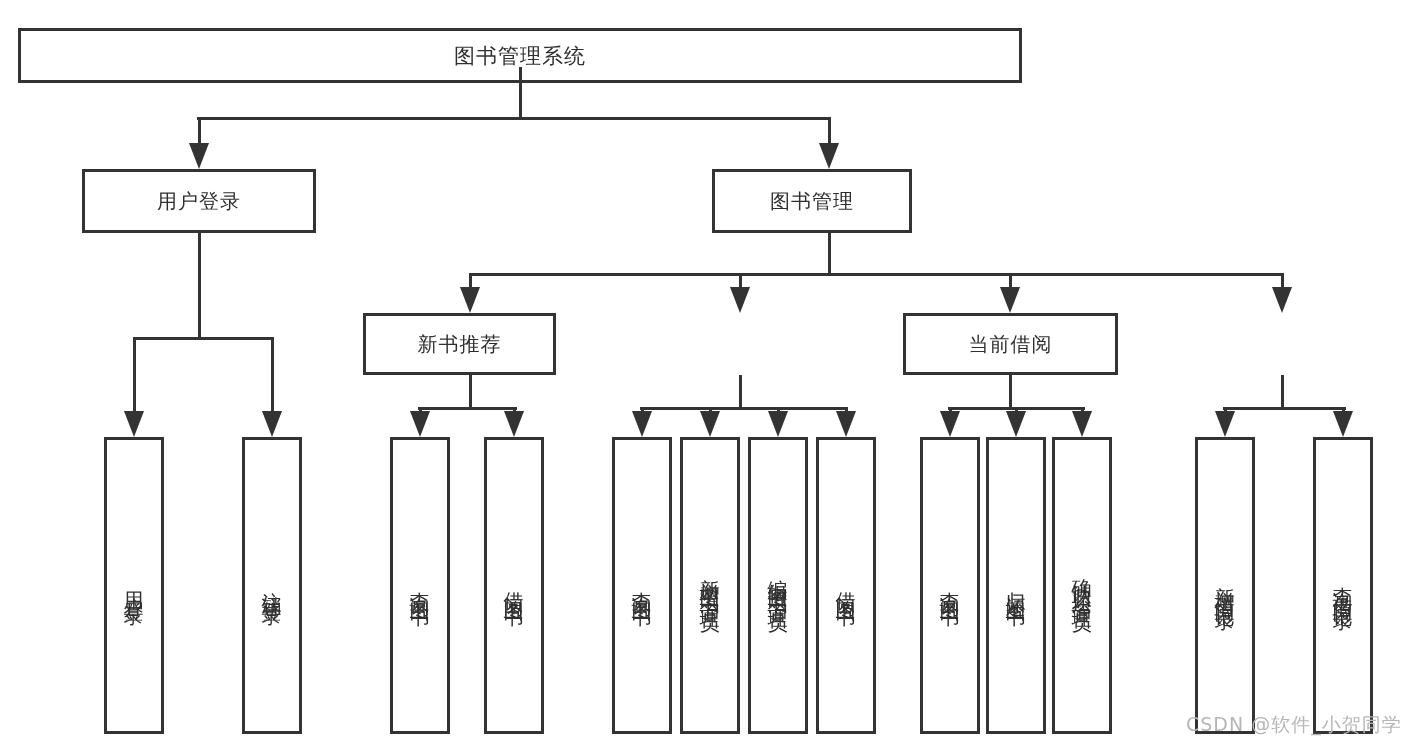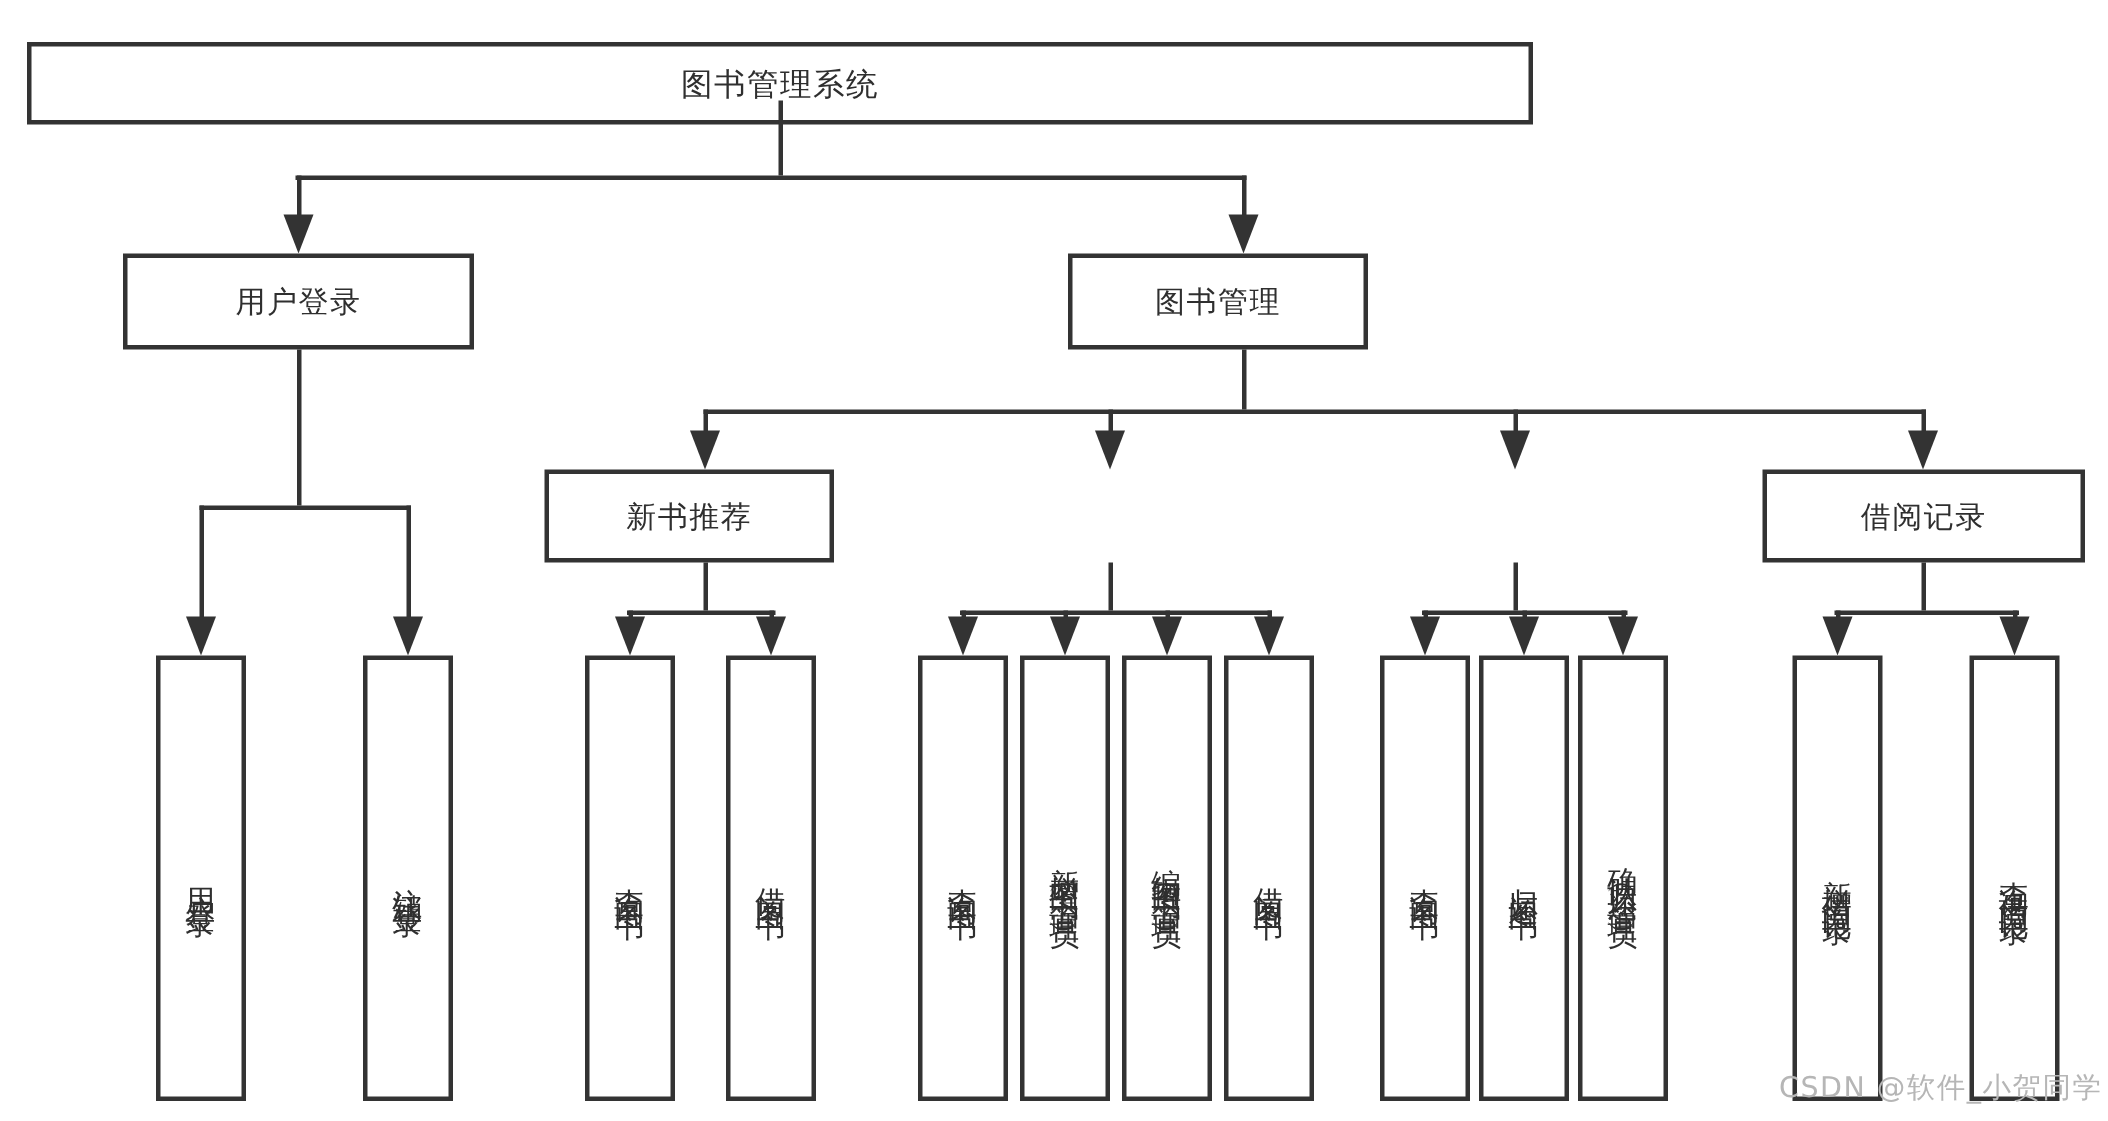--- a/index.html
+++ b/index.html
@@ -89,22 +89,22 @@
   <div class="v" style="left:739px; top:273px; height:16px;"></div>
   <div class="ah" style="left:730px; top:287px;"></div>
   <div class="v" style="left:1009px; top:273px; height:16px;"></div>
   <div class="ah" style="left:1000px; top:287px;"></div>
   <div class="v" style="left:1281px; top:273px; height:16px;"></div>
   <div class="ah" style="left:1272px; top:287px;"></div>
 
   <div class="box" style="left:363px; top:313px; width:193px; height:62px;">
     <span class="hlabel">新书推荐</span>
   </div>
-  <div class="box" style="left:1175px; top:313px; width:215px; height:62px;">
-    <span class="hlabel">借阅记录</span>
+  <div class="box" style="left:903px; top:313px; width:215px; height:62px;">
+    <span class="hlabel">当前借阅</span>
   </div>
 
   <div class="v" style="left:469px; top:375px; height:32px;"></div>
   <div class="h" style="left:418px; top:407px; width:99px;"></div>
   <div class="v" style="left:419px; top:407px; height:8px;"></div>
   <div class="ah" style="left:410px; top:411px;"></div>
   <div class="v" style="left:513px; top:407px; height:8px;"></div>
   <div class="ah" style="left:504px; top:411px;"></div>
 
   <div class="v" style="left:739px; top:375px; height:32px;"></div>

